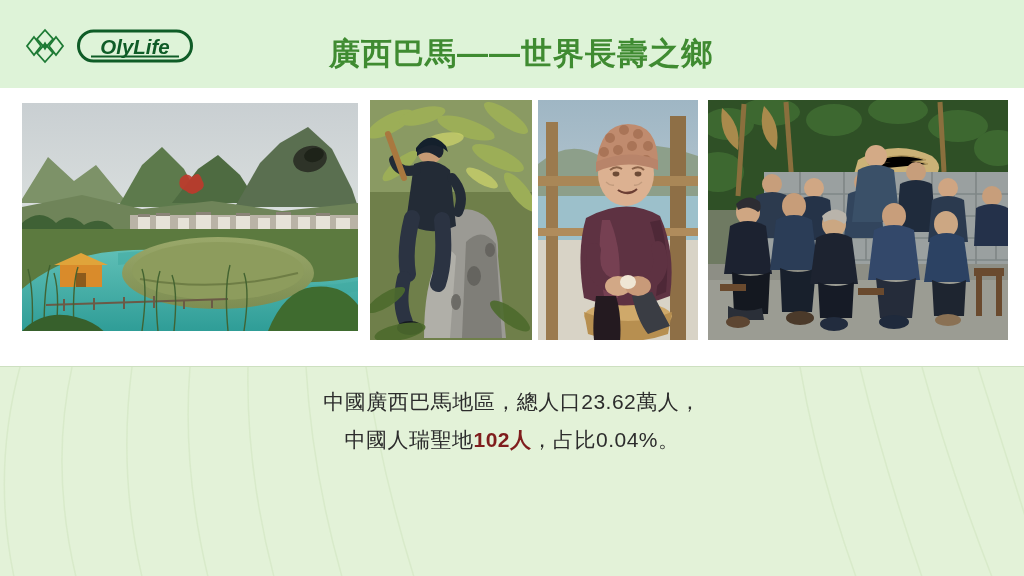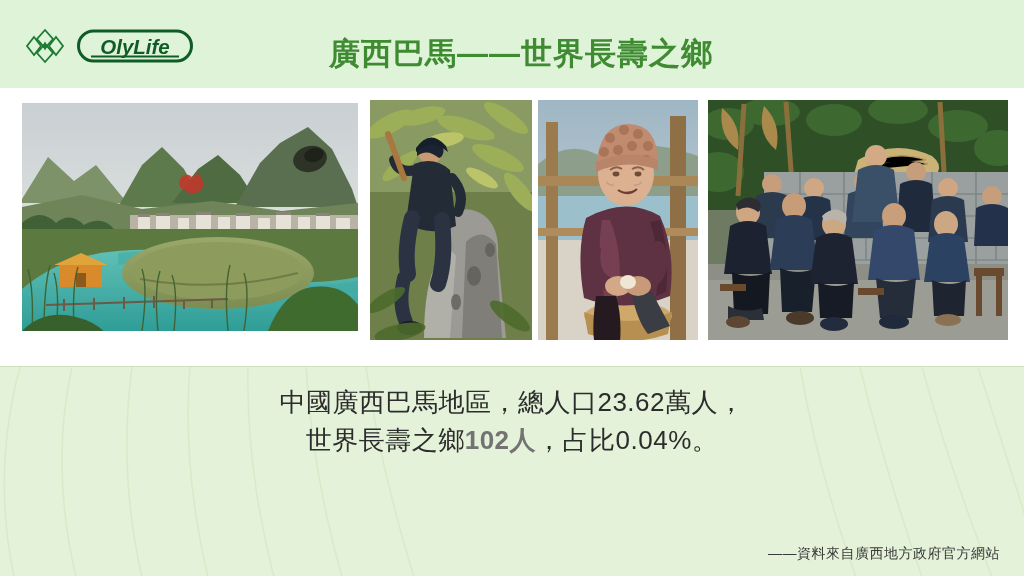--- a/index.html
+++ b/index.html
@@ -84,27 +84,27 @@
     left: 0; top: 0;
     width: 1024px; height: 210px;
     opacity: 0.55;
   }
   .body-copy {
     position: absolute;
     left: 0; top: 16px;
     width: 1024px;
     text-align: center;
     line-height: 38px;
-    font-size: 26px;
+    font-size: 21px;
     color: #2c2c2c;
     letter-spacing: 0.5px;
   }
   .body-copy .line { display: block; white-space: nowrap; }
   .hl {
-    color: #737373;
+    color: #7f1d1d;
     font-weight: bold;
   }
   .source-note {
     position: absolute;
     right: 24px; bottom: 14px;
     font-size: 14px;
     color: #3a3a3a;
     letter-spacing: 0.5px;
     white-space: nowrap;
   }
@@ -496,20 +496,19 @@
         <path d="M922 0 q28 102 70 210"></path>
         <path d="M978 0 q32 100 66 210"></path>
       </g>
     </svg>
 
     <div class="body-copy">
       <span class="line">
         <span>中國廣西巴馬地區，總人口23.62萬人，</span>
       </span>
       <span class="line">
-        <span>世界長壽之鄉</span><span class="hl">102人</span><span>，占比0.04%。</span>
+        <span>中國人瑞聖地</span><span class="hl">102人</span><span>，占比0.04%。</span>
       </span>
     </div>
 
-    <div class="source-note">——資料來自廣西地方政府官方網站</div>
   </div>
 
 </div>
 
 </body></html>

